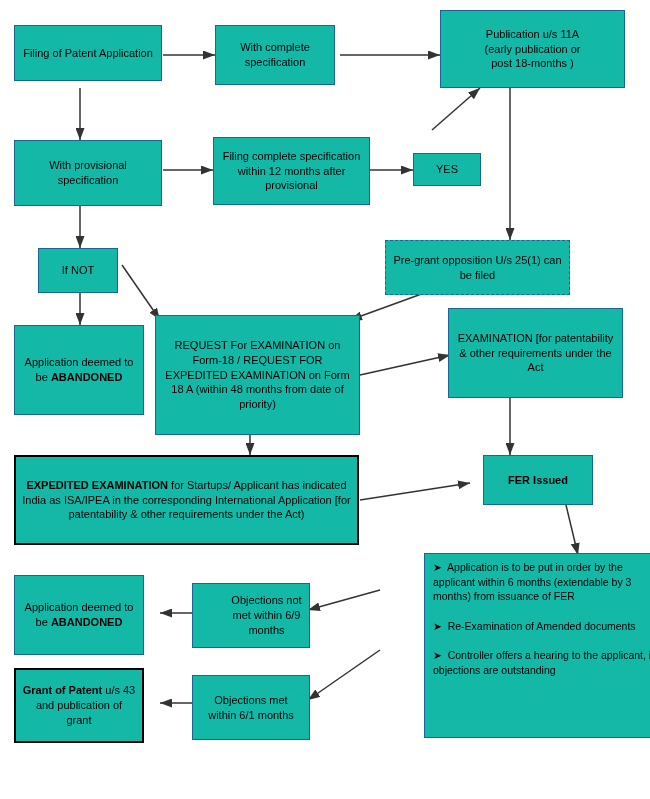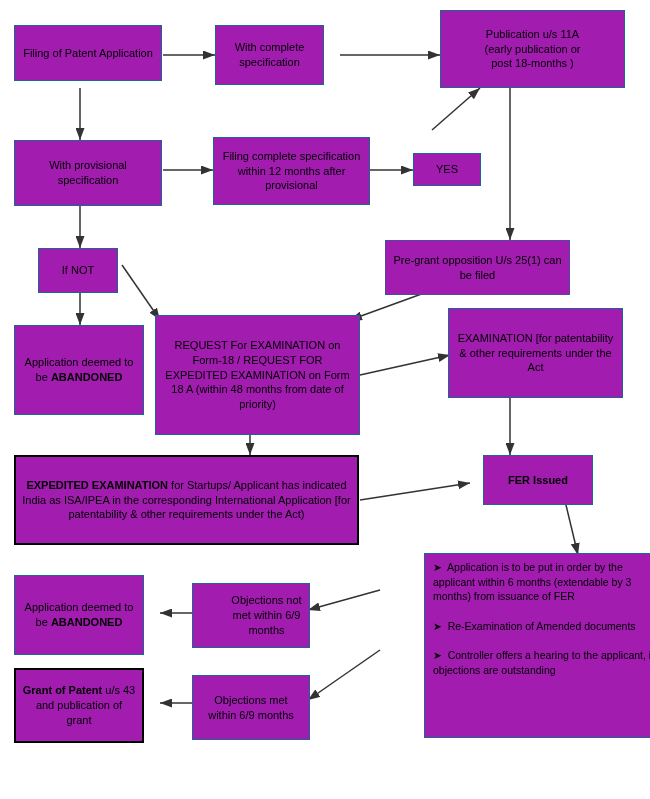--- a/index.html
+++ b/index.html
@@ -12,21 +12,21 @@
       overflow: hidden;
     }
     .diagram {
       position: relative;
       width: 650px;
       height: 799px;
     }
     .box {
       position: absolute;
       border: 1.5px solid #1a6496;
-      background: #a21caf;
+      background: #14b8a6;
       text-align: center;
       font-size: 11px;
       line-height: 1.35;
       display: flex;
       align-items: center;
       justify-content: center;
       padding: 4px 6px;
     }
     .box.bold-border {
       border-width: 2.5px;
@@ -93,21 +93,21 @@
 
     <line x1="192" y1="613" x2="160" y2="613" stroke="#333" stroke-width="1.5" marker-end="url(#arrowhead)"></line>
 
     <line x1="192" y1="703" x2="160" y2="703" stroke="#333" stroke-width="1.5" marker-end="url(#arrowhead)"></line>
   </svg>
 
   <div class="box" style="left:14px; top:25px; width:148px; height:56px;">
     <span>Filing of Patent Application</span>
   </div>
 
-  <div class="box" style="left:215px; top:25px; width:109px; height:60px;">
+  <div class="box" style="left:215px; top:25px; width:120px; height:60px;">
     <span>With complete specification</span>
   </div>
 
   <div class="box" style="left:440px; top:10px; width:185px; height:78px;">
     <span>Publication u/s 11A<br>(early publication or<br>post 18-months )</span>
   </div>
 
   <div class="box" style="left:14px; top:140px; width:148px; height:66px;">
     <span>With provisional specification</span>
   </div>
@@ -158,20 +158,20 @@
 
   <div class="box" style="left:192px; top:583px; width:118px; height:65px;padding-left:37px;">
     <span>Objections not met within 6/9 months</span>
   </div>
 
   <div class="box" style="left:14px; top:575px; width:130px; height:80px;">
     <span>Application deemed to be <strong>ABANDONED</strong></span>
   </div>
 
   <div class="box" style="left:192px; top:675px; width:118px; height:65px;">
-    <span>Objections met within 6/9 months</span>
+    <span>Objections met within 6/1 months</span>
   </div>
 
   <div class="box bold-border" style="left:14px; top:668px; width:130px; height:75px; border-color:#000; border-width:2px;">
     <span><strong>Grant of Patent</strong> u/s 43 and publication of grant</span>
   </div>
 
 </div>
 
 </body></html>

